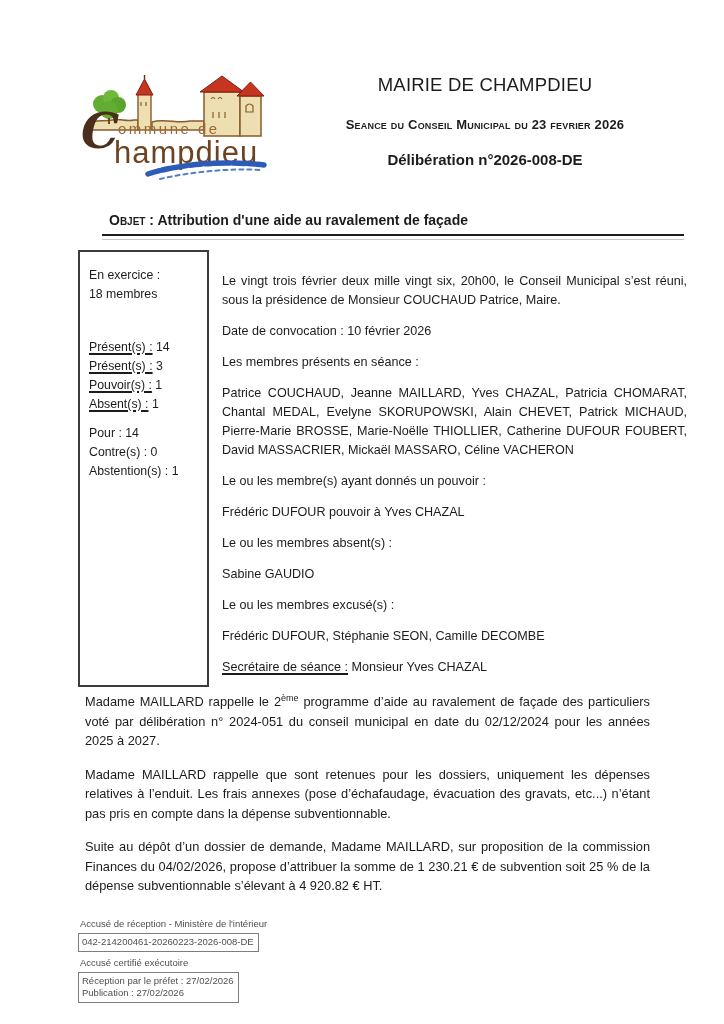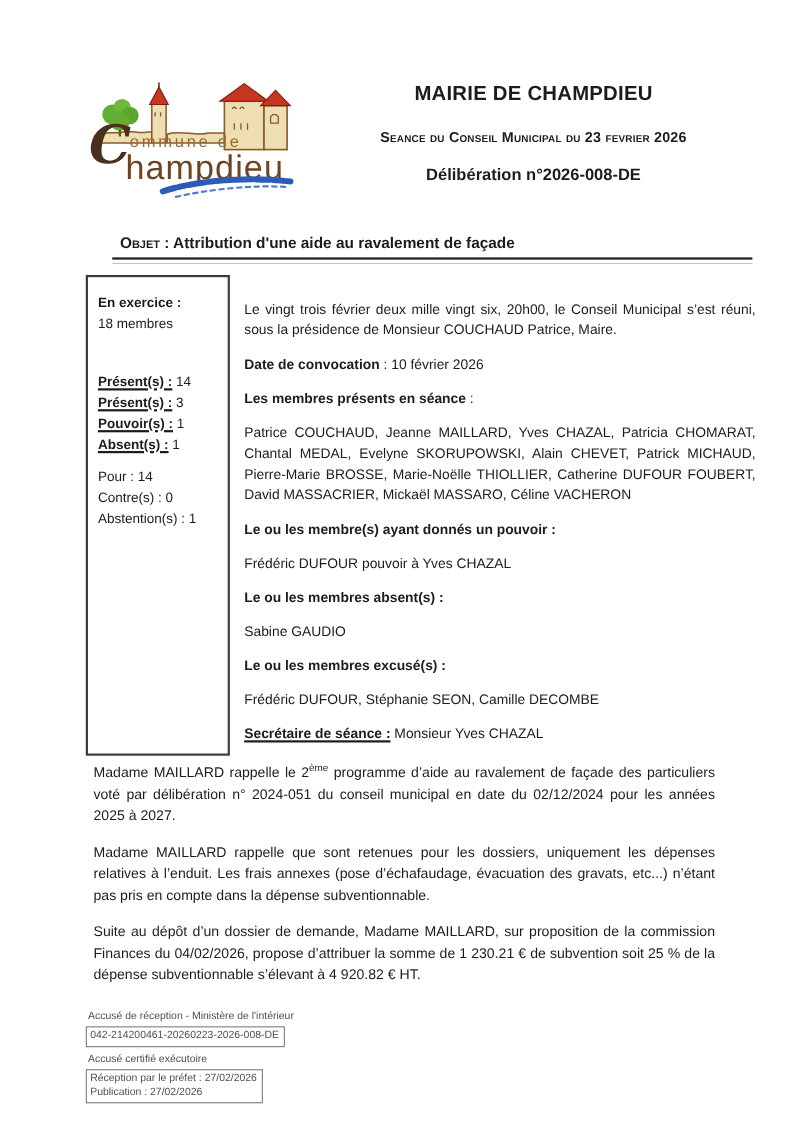--- a/index.html
+++ b/index.html
@@ -1,30 +1,30 @@
 <!DOCTYPE html>
 <html><head>
 <meta charset="utf-8">
 <style>
   * { margin:0; padding:0; box-sizing:border-box; }
   html,body { background:#ffffff; }
   .page {
     position:relative; width:724px; height:1024px; background:#ffffff;
     font-family:"Liberation Sans", sans-serif; color:#1c1c1c; overflow:hidden;
   }
-  .b { font-weight:bold; }
+  .b { font-weight:normal; }
   .u { text-decoration:underline; text-decoration-thickness:1.5px; text-underline-offset:2px; }
   .sc { font-variant:small-caps; }
 
   
   .logo { position:absolute; left:80px; top:72px; width:196px; height:112px; }
 
   
   .header { position:absolute; left:292px; top:74px; width:386px; text-align:center; }
-  .header .title { font-size:18.5px; font-weight:bold; letter-spacing:.2px; }
+  .header .title { font-size:18.5px; font-weight:normal; letter-spacing:.2px; }
   .header .session-line { margin-top:21px; font-size:13px; font-weight:bold; font-variant:small-caps; letter-spacing:.2px; }
   .header .delib { margin-top:19px; font-size:15px; font-weight:bold; }
 
   
   .subject {
     position:absolute; left:78px; top:212px; width:582px;
     font-size:14px; font-weight:bold; padding:0 0 6px 7px;
     border-bottom:2.5px solid #1d1d1d;
     margin-left:24px;
   }

